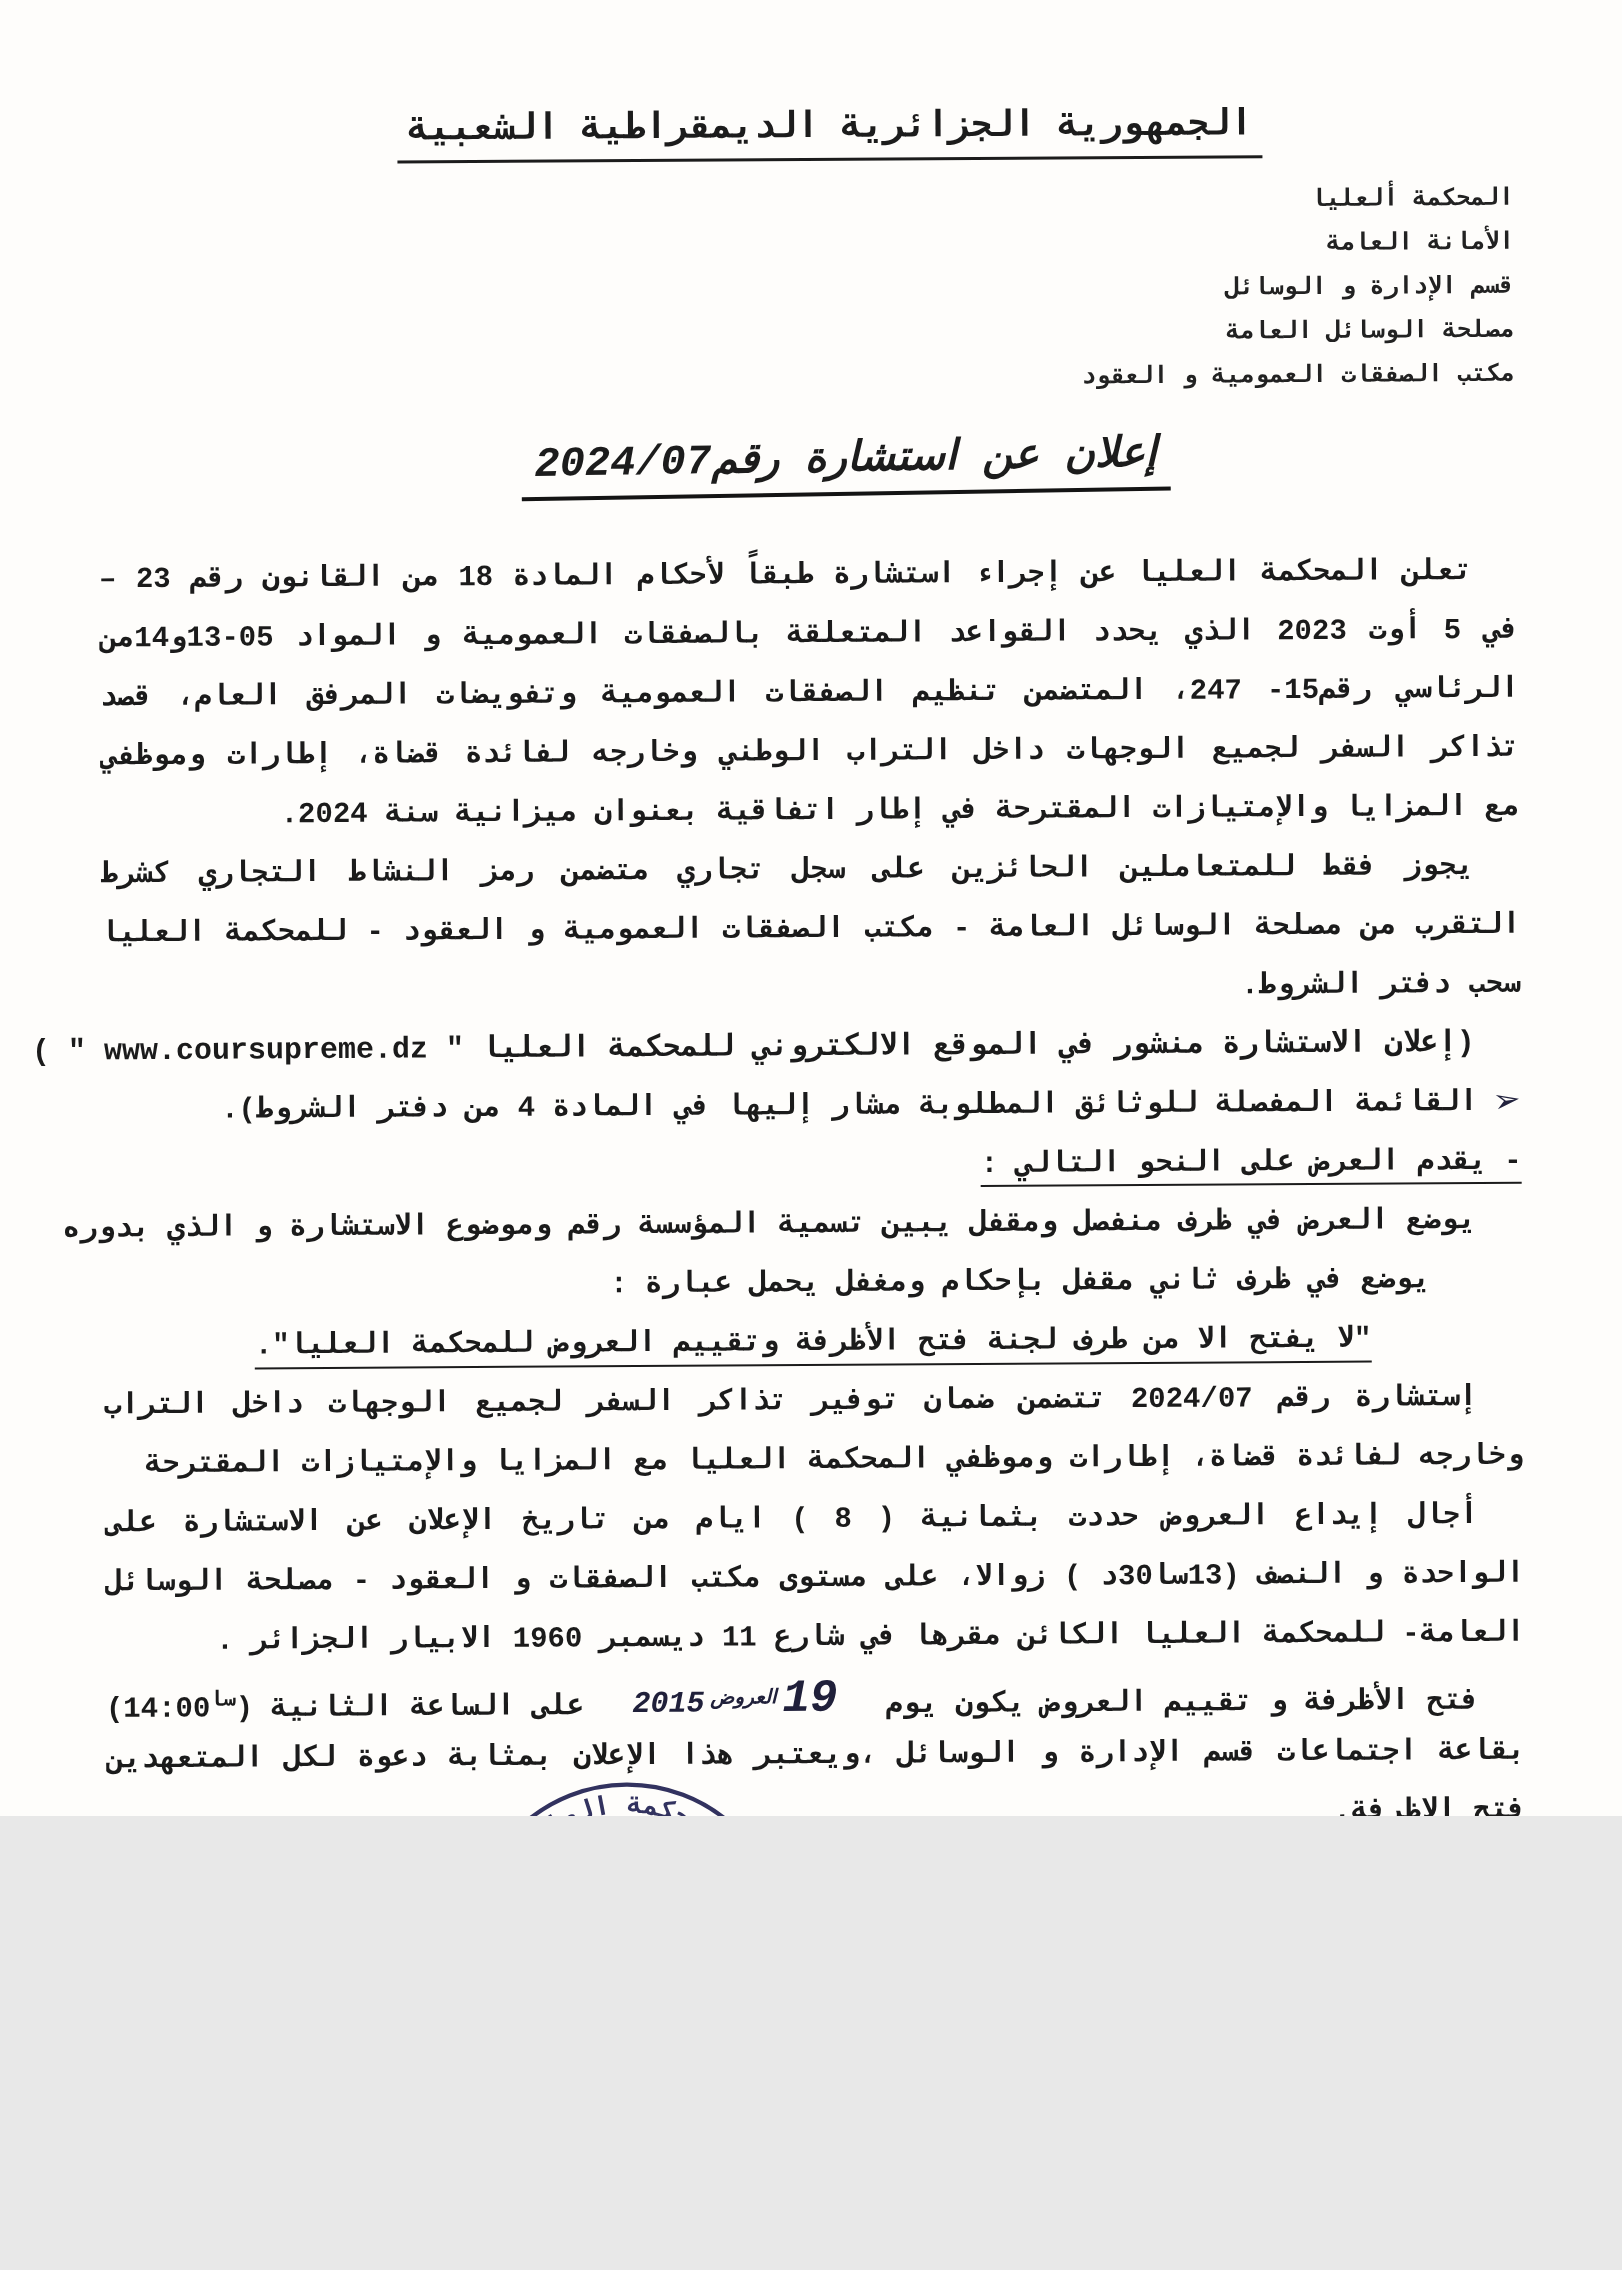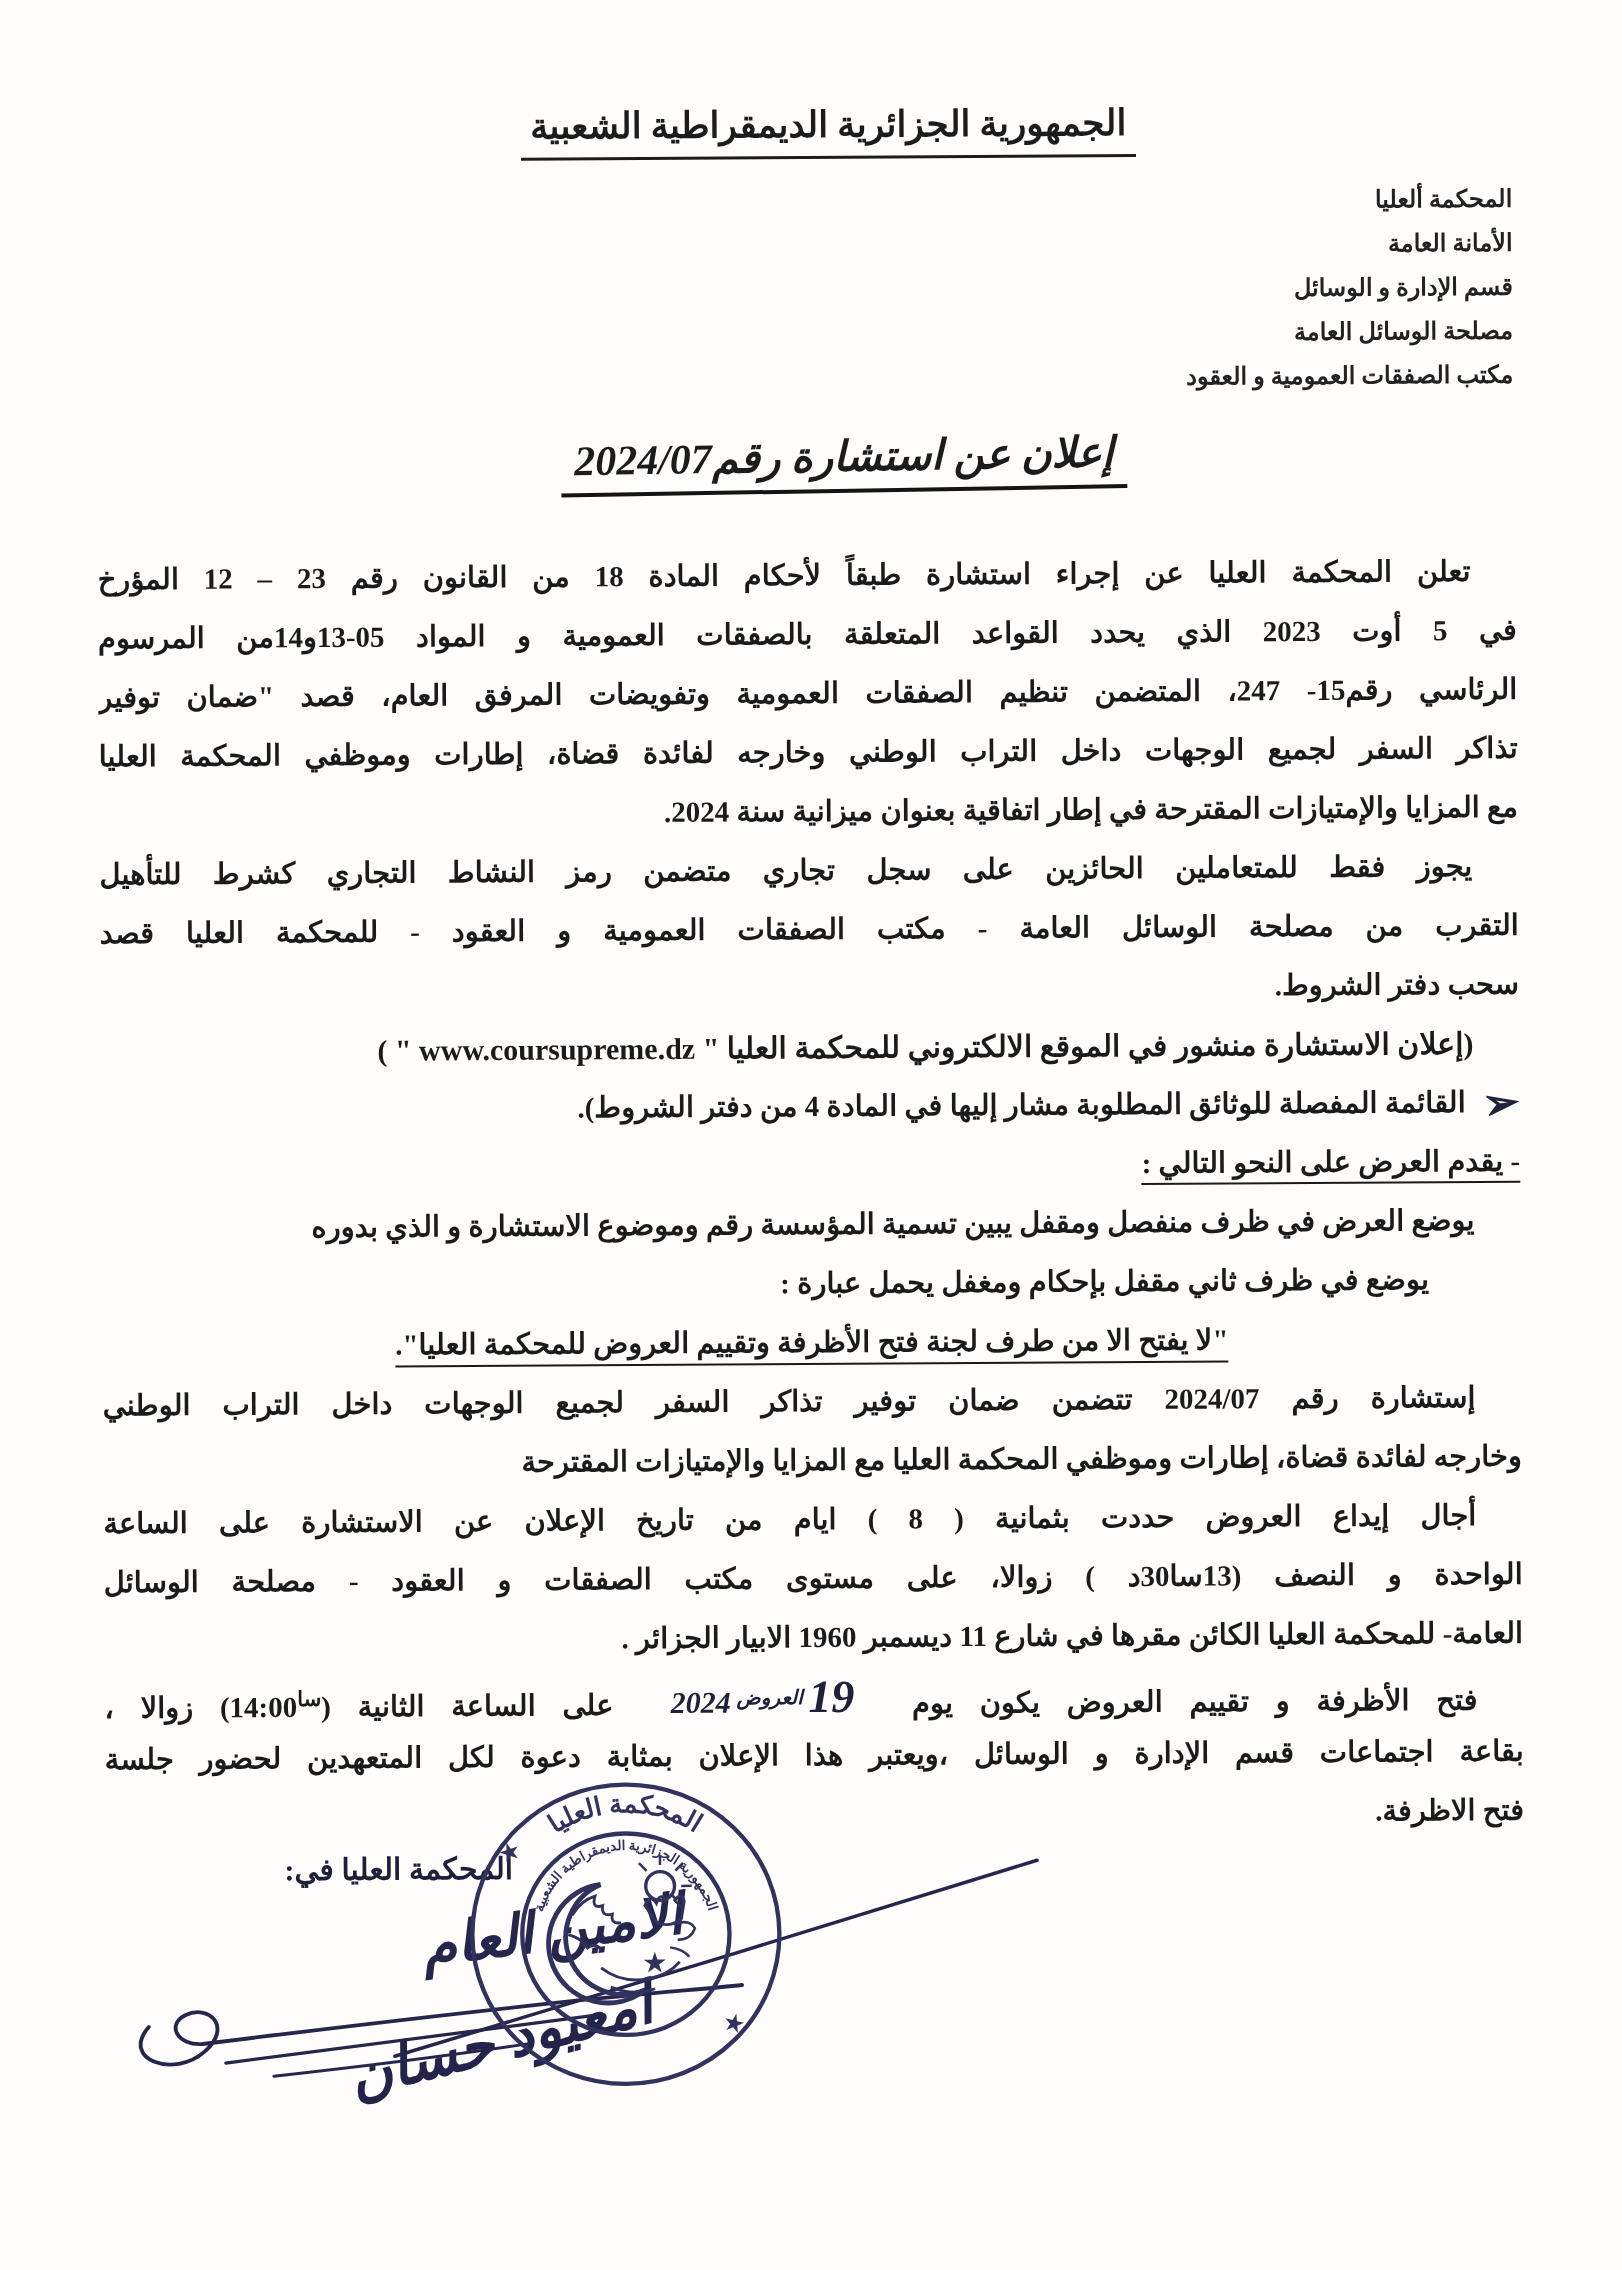--- a/index.html
+++ b/index.html
@@ -1,19 +1,19 @@
 <!DOCTYPE html>
 <html lang="ar" dir="rtl"><head>
 <meta charset="utf-8">
 <style>
   html,body{margin:0;padding:0;background:#e8e8e8;}
   .page{
-    position:relative;width:1623px;height:2270px;background:#fefdfb;
+    position:relative;width:1623px;height:1816px;background:#fefdfb;
     overflow:hidden;color:#1c1c1c;
-    font-family:Liberation Serif, serif;
+    font-family:Liberation Mono, monospace;
   }
   .content{position:absolute;inset:0;transform:rotate(-0.35deg);}
   
   .republic-title{
     position:absolute;top:104px;left:0;right:0;text-align:center;
     font-size:36px;font-weight:700;
   }
   .republic-title span{
     display:inline-block;border-bottom:3.8px solid #1c1c1c;
     padding:0 9.6px 9.6px;transform:translateX(24px);
@@ -122,21 +122,21 @@
         <span class="u-inner">"لا يفتح الا من طرف لجنة فتح الأظرفة وتقييم العروض   للمحكمة العليا".</span>
       </div>
       <div class="line j ind1">إستشارة رقم 2024/07 تتضمن ضمان توفير تذاكر السفر لجميع الوجهات داخل التراب الوطني</div>
       <div class="line r">وخارجه  لفائدة قضاة، إطارات وموظفي المحكمة العليا مع المزايا والإمتيازات المقترحة</div>
       <div class="line j ind1">أجال  إيداع  العروض  حددت  بثمانية ( 8 ) ايام من  تاريخ  الإعلان  عن  الاستشارة  على  الساعة</div>
       <div class="line j">الواحدة و النصف (13سا30د  ) زوالا، على مستوى مكتب الصفقات و العقود - مصلحة الوسائل</div>
       <div class="line r">العامة- للمحكمة العليا الكائن مقرها في شارع 11 ديسمبر 1960 الابيار الجزائر .</div>
 
       <div class="line j ind1">
         <span>فتح الأظرفة و تقييم العروض يكون يوم</span>
-        <span class="hand-date"><span class="d-day">19</span><span class="d-month">العروض</span><span class="d-year">2024</span></span>
+        <span class="hand-date"><span class="d-day">19</span><span class="d-month">العروض</span><span class="d-year">2015</span></span>
         <span>على الساعة الثانية</span>
         <span class="time-cluster"><span>(14:00</span><sup>سا</sup><span>)</span></span>
         <span>زوالا ،</span>
       </div>
 
       <div class="line j">بقاعة اجتماعات قسم الإدارة و الوسائل ،ويعتبر هذا الإعلان بمثابة دعوة  لكل المتعهدين لحضور جلسة</div>
       <div class="line r">فتح الاظرفة.</div>
     </div>
 
     <div class="sig-caption">المحكمة العليا في:</div>

